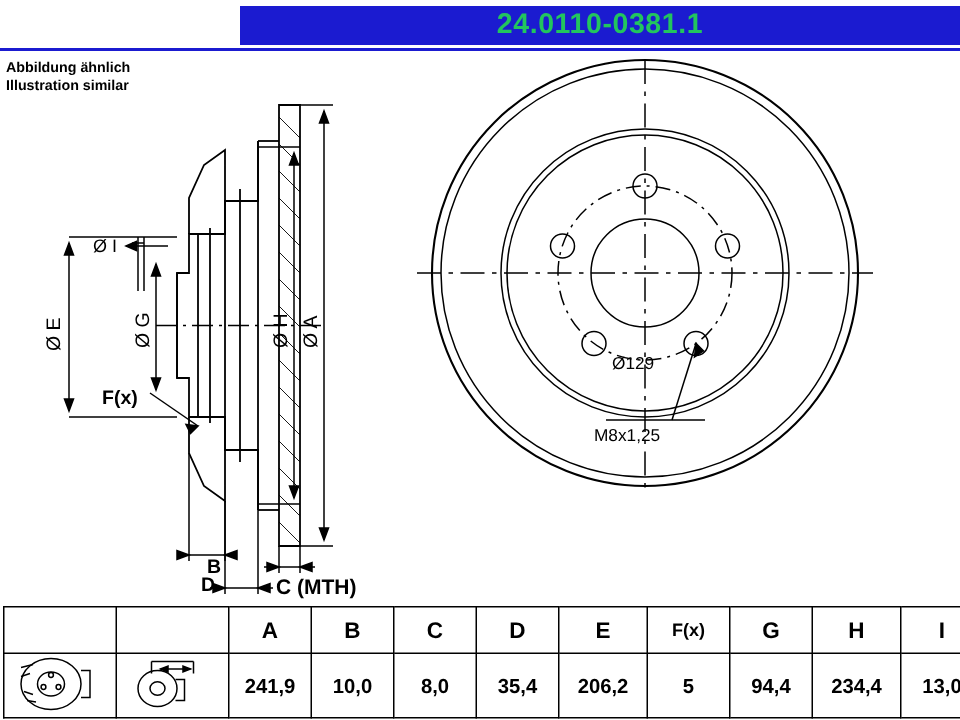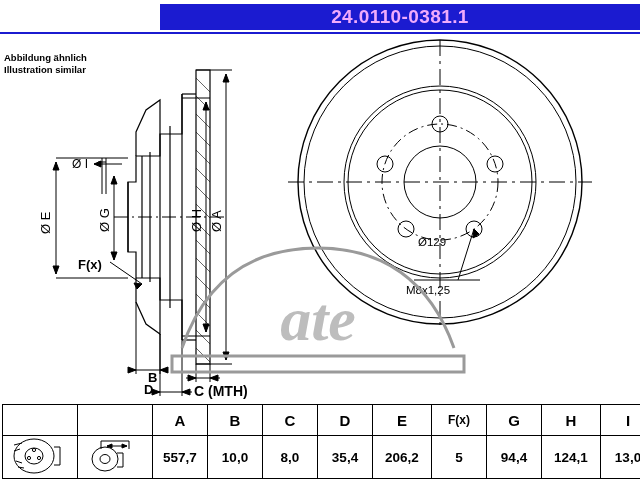--- a/index.html
+++ b/index.html
@@ -13,33 +13,33 @@
   }
   .page{position:absolute;inset:0;}
 
   
   .header{
     position:absolute;left:160px;top:4px;width:480px;height:26px;
     background:#1b1bd0;
     display:flex;align-items:center;justify-content:center;
   }
   .header-inner{
-    color:#f0abfc;font-size:19px;font-weight:bold;letter-spacing:.4px;
+    color:#22c55e;font-size:19px;font-weight:bold;letter-spacing:.4px;
     display:flex;gap:34px;white-space:nowrap;
   }
   .rule-top{
     position:absolute;left:0;top:32px;width:640px;height:2px;background:#1b1bd0;
   }
 
   .note{
-    position:absolute;left:4px;top:40px;font-size:9.5px;line-height:12px;font-weight:bold;margin-top:12px;
-  }
-
-  
-  .drawing{position:absolute;left:10px;top:34px;width:524px;height:366px;text-align:right;}
+    position:absolute;left:4px;top:40px;font-size:9.5px;line-height:12px;font-weight:bold;
+  }
+
+  
+  .drawing{position:absolute;left:0;top:34px;width:524px;height:366px;text-align:right;}
   .drawing svg{display:block;}
 
   
   .watermark{
     position:absolute;left:168px;top:236px;width:300px;height:140px;
     pointer-events:none;
   }
 
   
   .table{
@@ -208,29 +208,20 @@
         <g>
           <path d="M464,195 L448,246"></path>
           <path d="M464,195 l-1,9 l6,-4 z" fill="#000"></path>
           <path d="M404,246 L470,246"></path>
         </g>
         <text x="396" y="260" font-size="11.5" font-family="Liberation Sans, sans-serif" fill="#000" stroke="none">M8x1,25</text>
       </g>
     </svg>
   </div>
 
-  <div class="watermark">
-    <svg width="300" height="140" viewBox="0 0 300 140">
-      <g fill="none" stroke="#9a9a9a" stroke-width="3">
-        <path d="M14,112 C40,36 92,12 150,12 C214,12 262,44 286,112"></path>
-        <path d="M4,120 L296,120 L296,136 L4,136 Z"></path>
-      </g>
-      <text x="150" y="104" font-size="62" font-style="italic" font-weight="bold" text-anchor="middle" fill="#bdbdbd" font-family="Liberation Serif, serif">ate</text>
-    </svg>
-  </div>
 
   <div class="table">
     <table>
       <thead>
         <tr>
           <th class="c-icon">
             <svg width="60" height="26" viewBox="0 0 60 26">
               <g stroke="#000" fill="none" stroke-width="1"></g>
             </svg>
           </th>
@@ -269,27 +260,27 @@
                 <path d="M34,16 L40,16 L40,30 L34,30"></path>
                 <path d="M18,4 L46,4"></path>
                 <path d="M18,4 L18,12"></path>
                 <path d="M46,4 L46,12"></path>
                 <path d="M24,9 L44,9"></path>
                 <path d="M24,9 l5,-2 v4 z" fill="#000"></path>
                 <path d="M44,9 l-5,-2 v4 z" fill="#000"></path>
               </g>
             </svg>
           </td>
-          <td>557,7</td>
+          <td>241,9</td>
           <td>10,0</td>
           <td>8,0</td>
           <td>35,4</td>
           <td>206,2</td>
           <td>5</td>
           <td>94,4</td>
-          <td>124,1</td>
+          <td>234,4</td>
           <td>13,0</td>
         </tr>
       </tbody>
     </table>
   </div>
 
 </div>
 
 </body></html>

